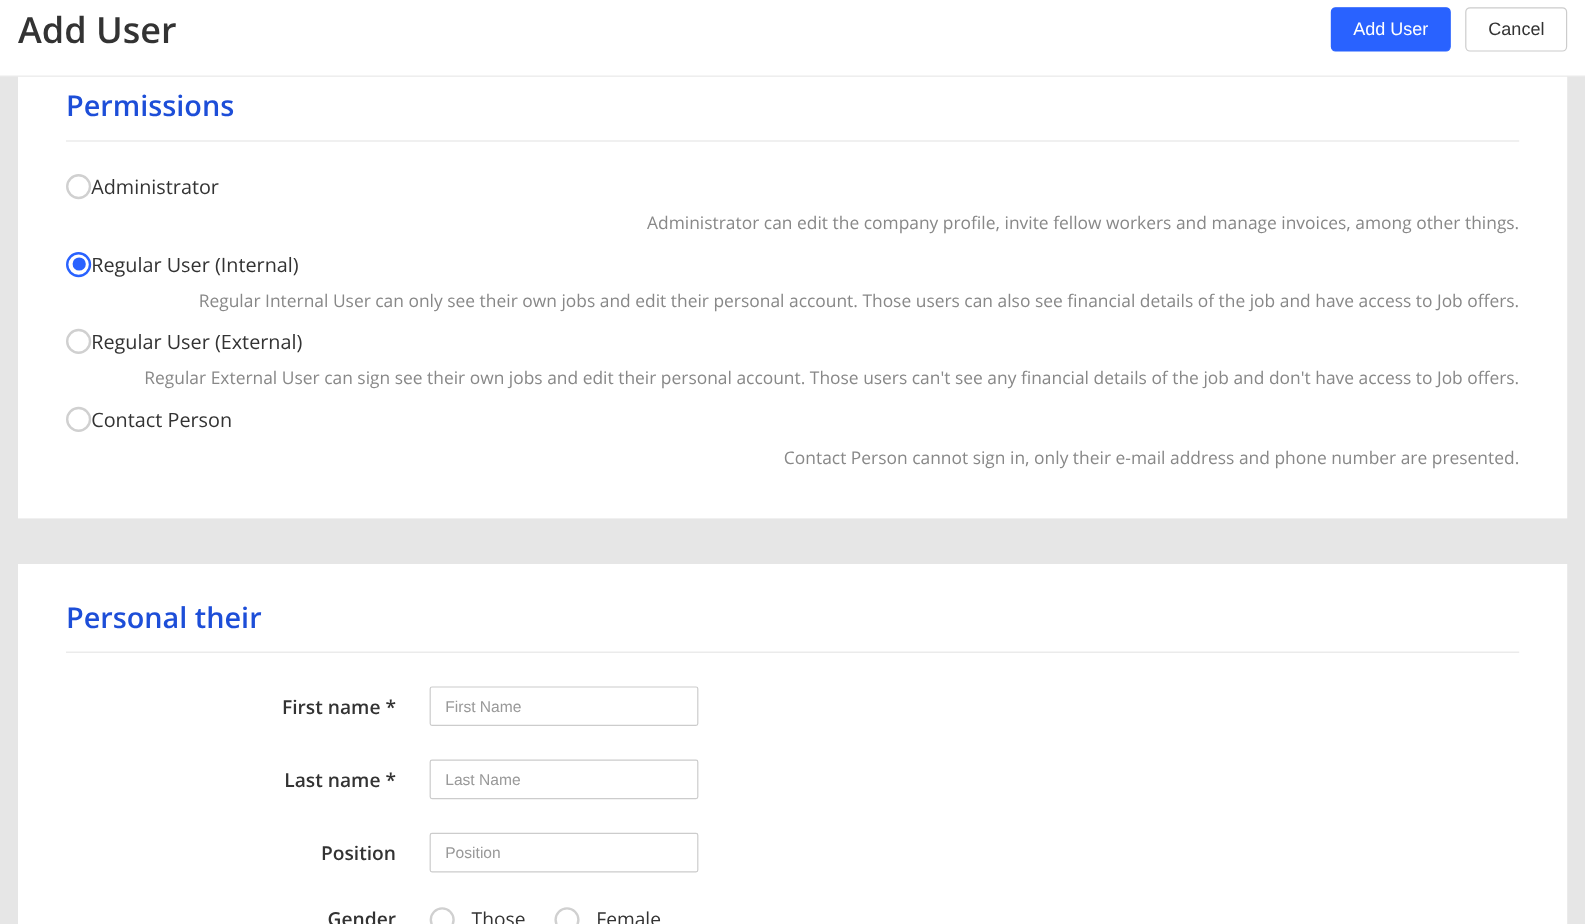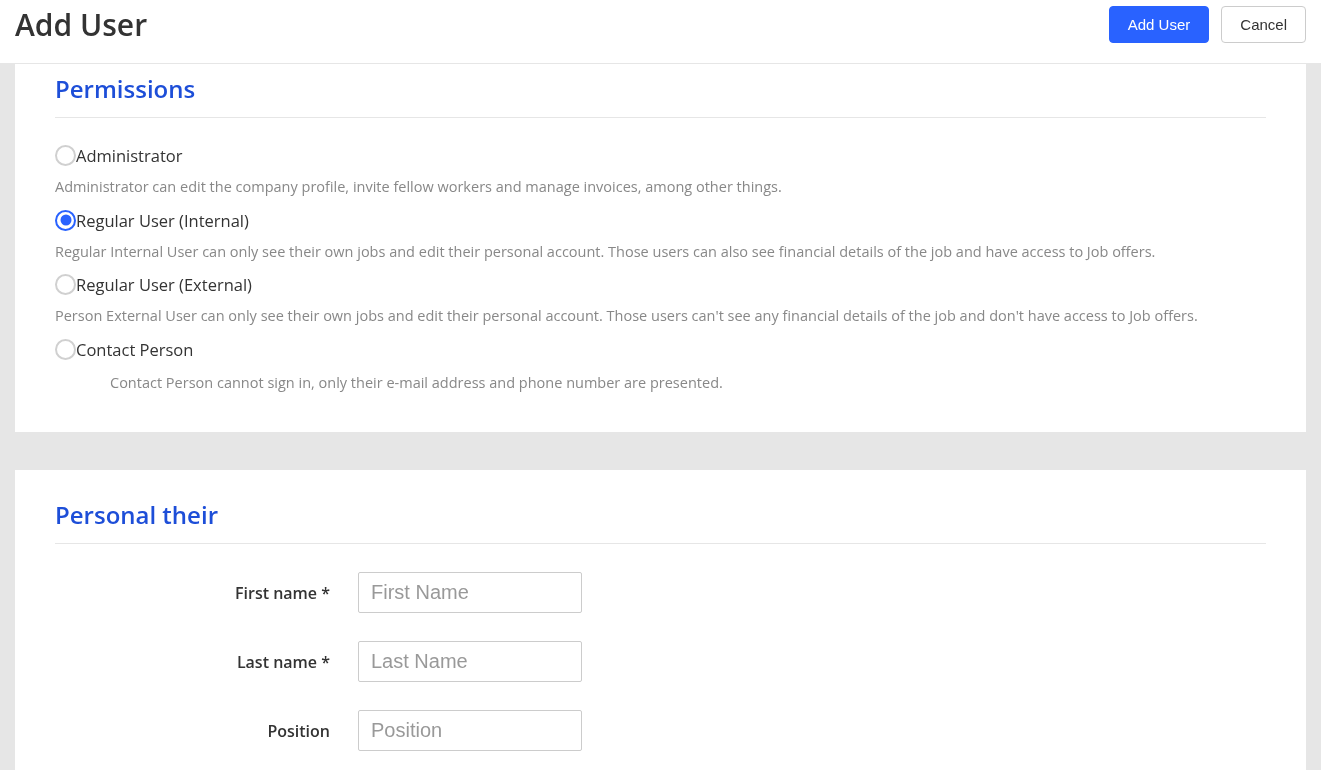--- a/index.html
+++ b/index.html
@@ -100,20 +100,21 @@
   }
   .radio-label {
     font-size: 16.5px;
     color: #333;
   }
   .radio-desc {
     font-size: 14.5px;
     color: #888;
     margin: 10px 0 12px 0;
     line-height: 1.35;
+    text-align: right;
   }
   .radio-desc.indented {
     margin-left: 55px;
     margin-top: 12px;
     margin-bottom: 0;
   }
 
   .form-grid {
     display: grid;
     grid-template-columns: 275px 224px 1fr;
@@ -124,21 +125,21 @@
     gap: 28px;
   }
   .form-label {
     font-size: 16px;
     font-weight: 600;
     color: #333;
     text-align: right;
   }
   .form-input {
     width: 100%;
-    font-size: 20px;
+    font-size: 13px;
     padding: 8px 12px;
     border: 1px solid #ccc;
     border-radius: 2px;
     color: #333;
   }
   .form-input::placeholder { color: #999; }
   .gender-row {
     display: flex;
     align-items: center;
     gap: 14px;
@@ -175,21 +176,21 @@
     <div class="radio-row">
       <span class="radio-circle selected"></span>
       <span class="radio-label">Regular User (Internal)</span>
     </div>
     <p class="radio-desc">Regular Internal User can only see their own jobs and edit their personal account. Those users can also see financial details of the job and have access to Job offers.</p>
 
     <div class="radio-row">
       <span class="radio-circle"></span>
       <span class="radio-label">Regular User (External)</span>
     </div>
-    <p class="radio-desc">Person External User can only see their own jobs and edit their personal account. Those users can't see any financial details of the job and don't have access to Job offers.</p>
+    <p class="radio-desc">Regular External User can sign see their own jobs and edit their personal account. Those users can't see any financial details of the job and don't have access to Job offers.</p>
 
     <div class="radio-row">
       <span class="radio-circle"></span>
       <span class="radio-label">Contact Person</span>
     </div>
     <p class="radio-desc indented">Contact Person cannot sign in, only their e-mail address and phone number are presented.</p>
   </div>
 
   <div class="panel">
     <h2 class="panel-title">Personal their</h2>

